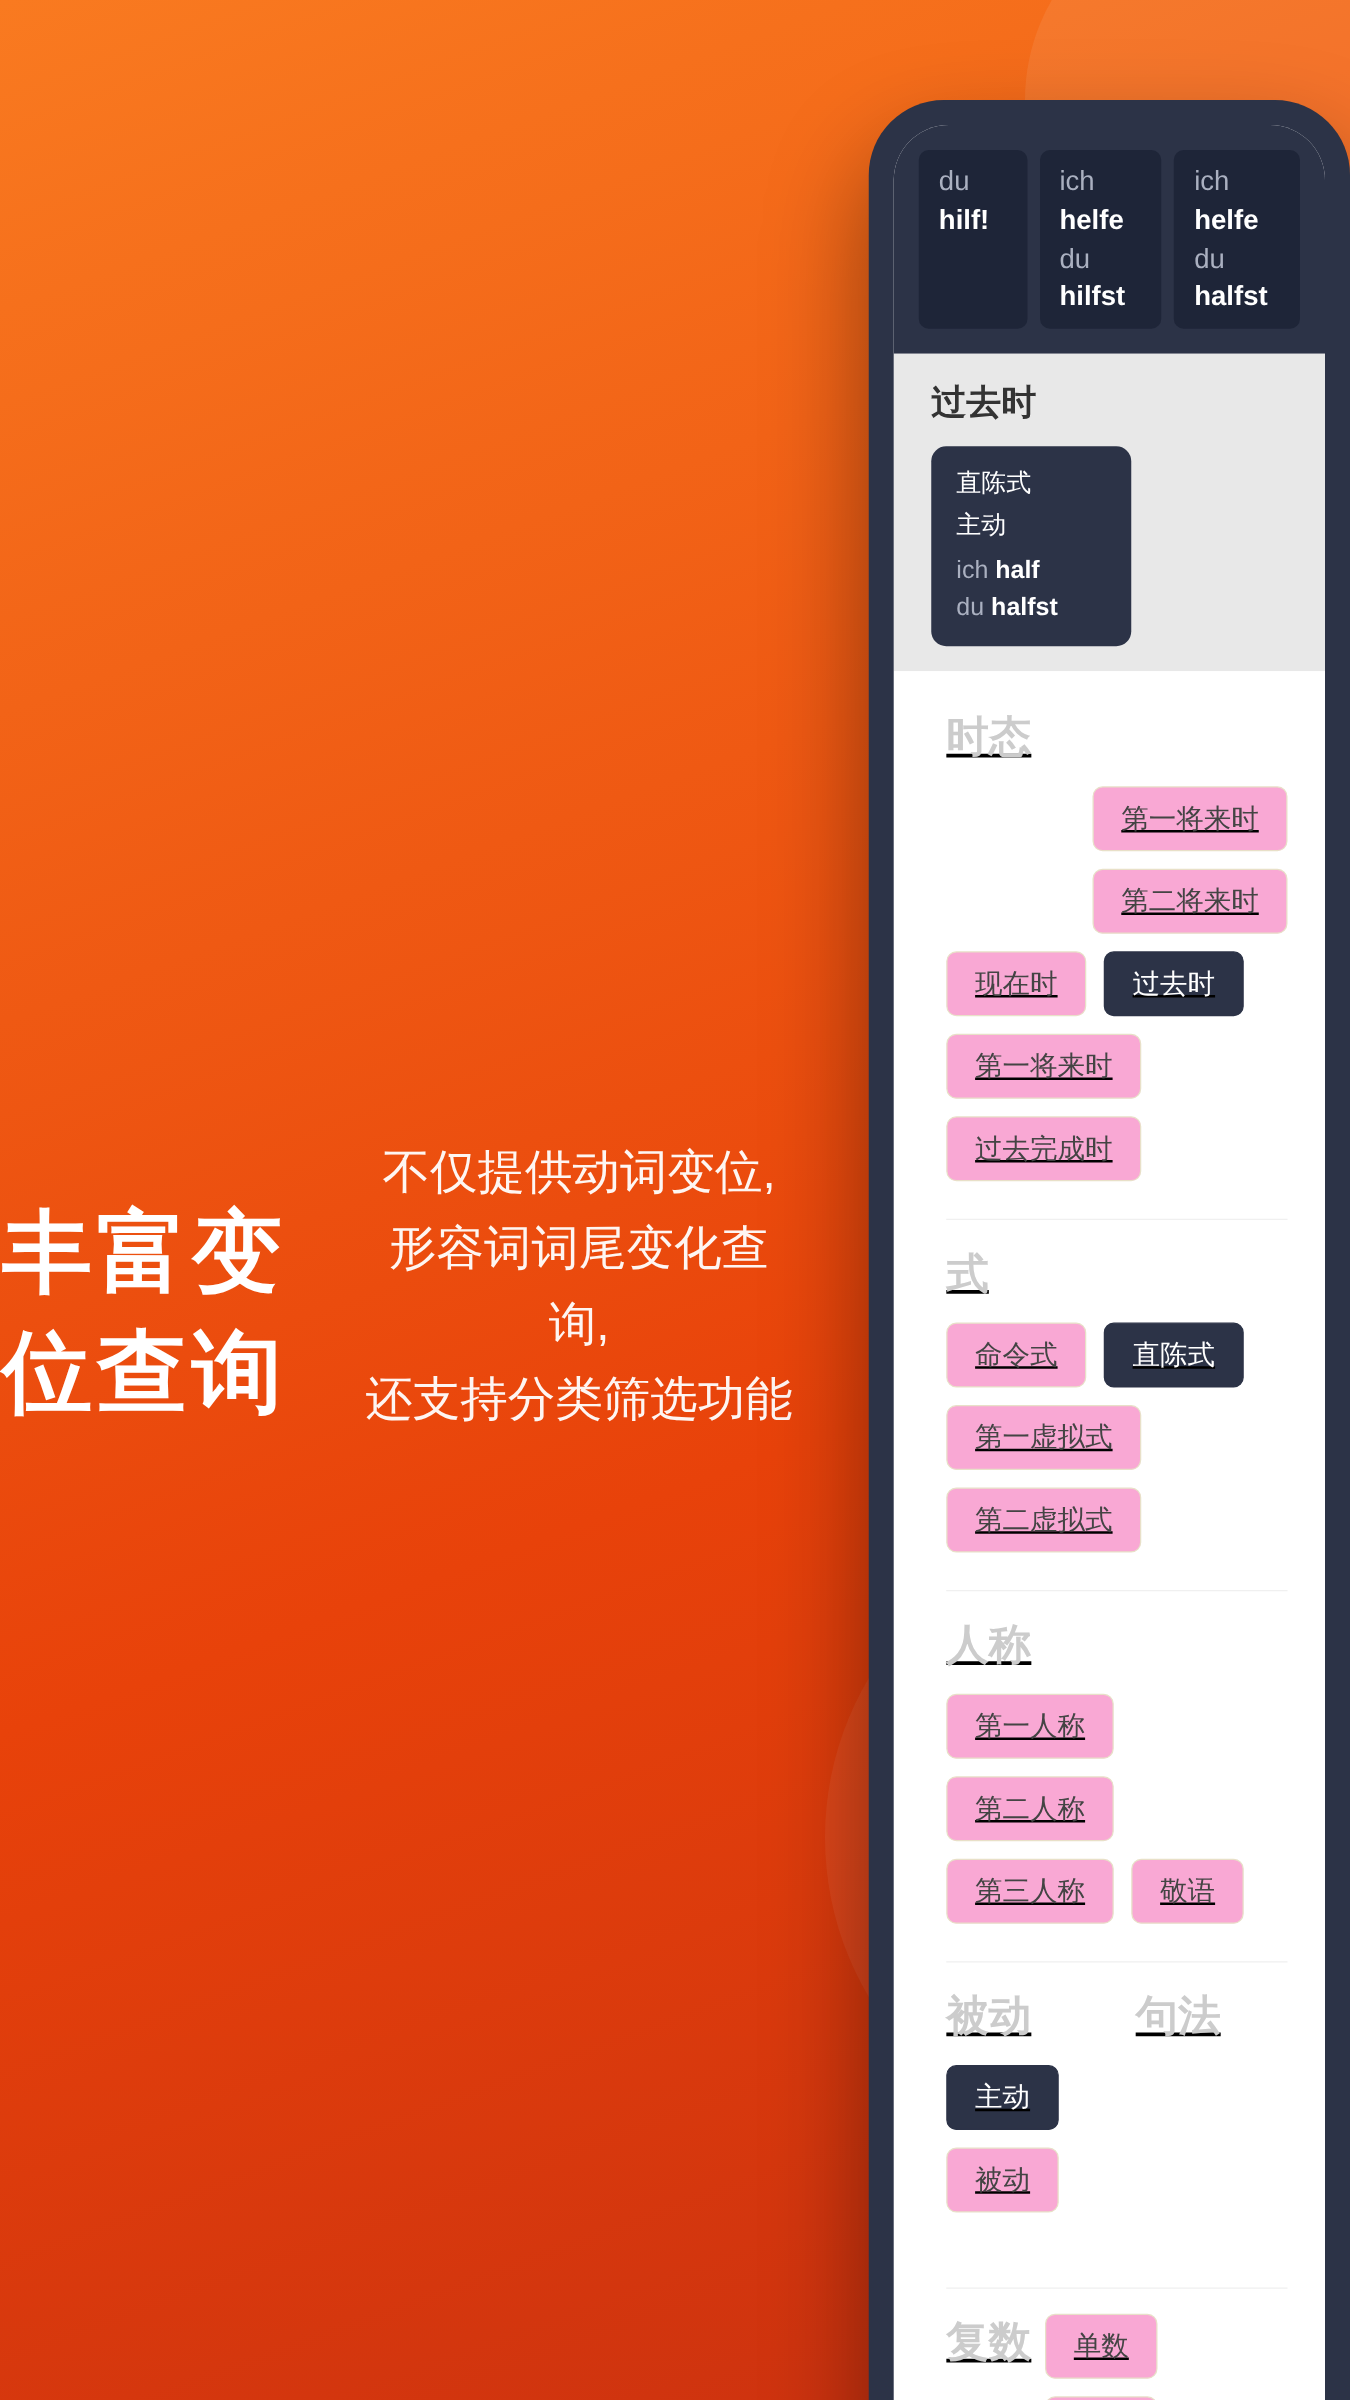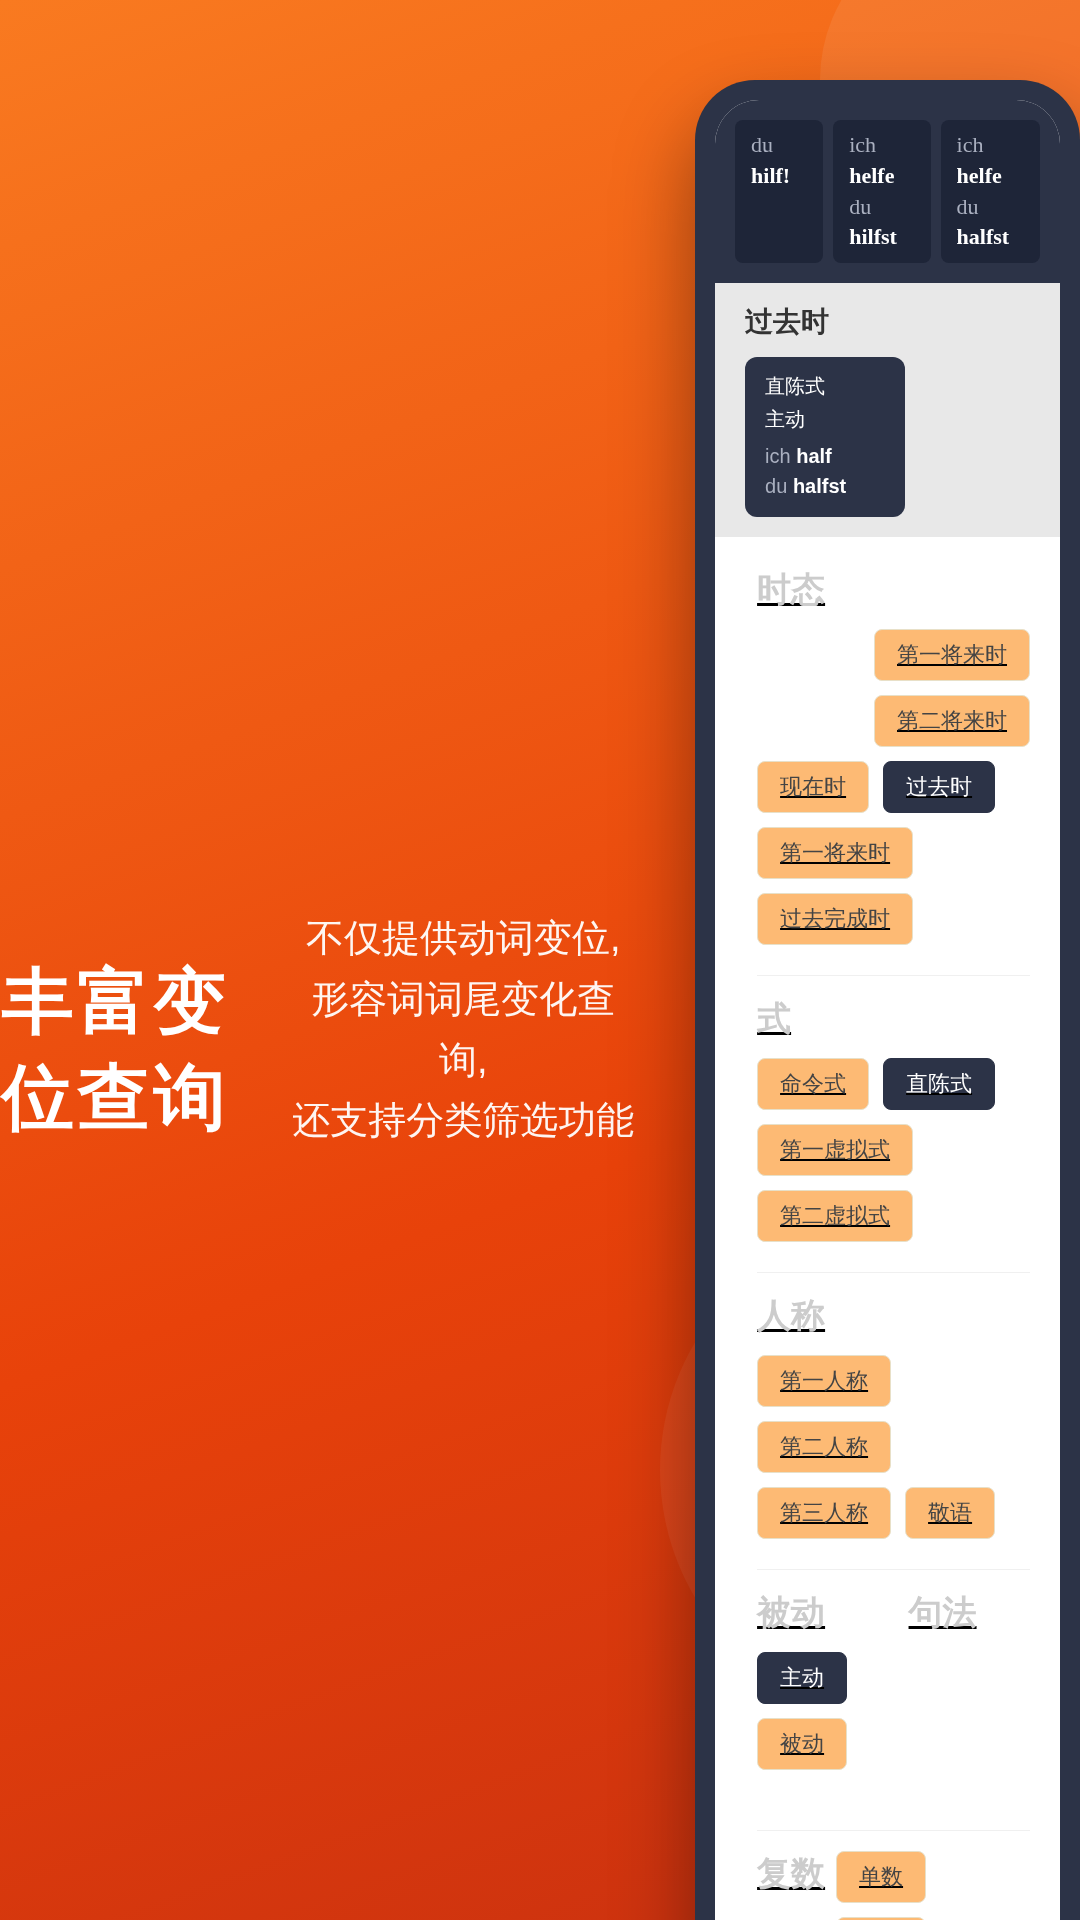--- a/index.html
+++ b/index.html
@@ -90,21 +90,20 @@
     
     .phone-screen-top {
       background: #2c3347;
       padding: 20px 20px 10px 20px;
     }
 
     .conjugation-tooltips {
       display: flex;
       gap: 10px;
       margin-bottom: 10px;
-      font-family: Liberation Serif, serif;
     }
 
     .tooltip-tag {
       background: #1e2538;
       border-radius: 8px;
       padding: 10px 16px;
       color: #ffffff;
       font-size: 22px;
       line-height: 1.4;
     }
@@ -183,21 +182,21 @@
       margin-bottom: 16px;
     }
 
     .filter-tags {
       display: flex;
       flex-wrap: wrap;
       gap: 14px;
     }
 
     .filter-tag {
-      background: #fdba74;
+      background: #f9a8d4;
       border: 1px solid #e8e0c8;
       border-radius: 8px;
       padding: 10px 22px;
       font-size: 22px;
       color: #444;
       cursor: pointer;
     }
 
     .filter-tag.selected {
       background: #2c3347;

